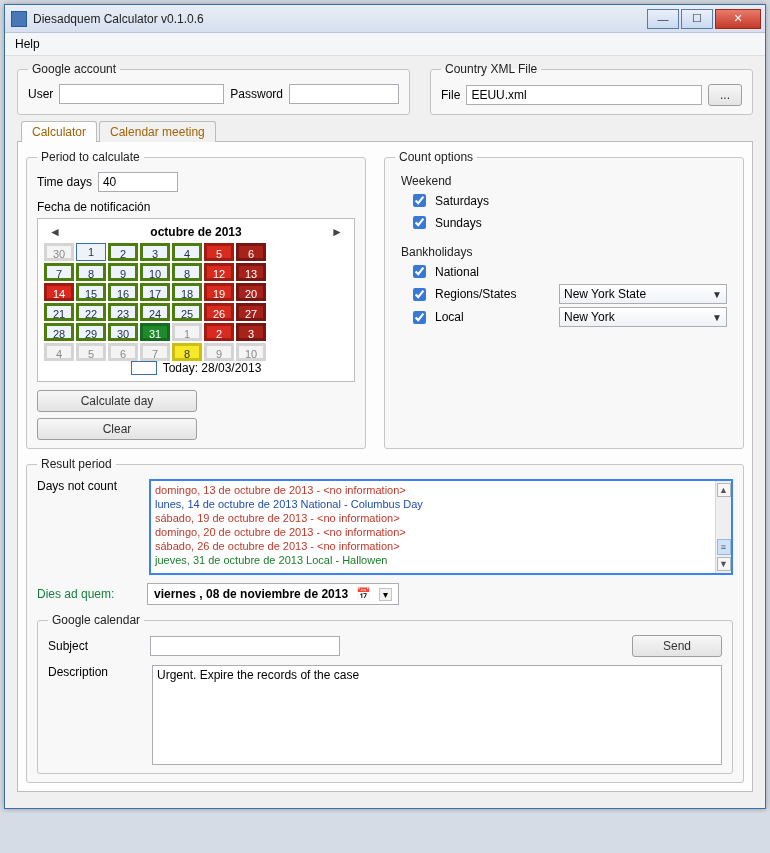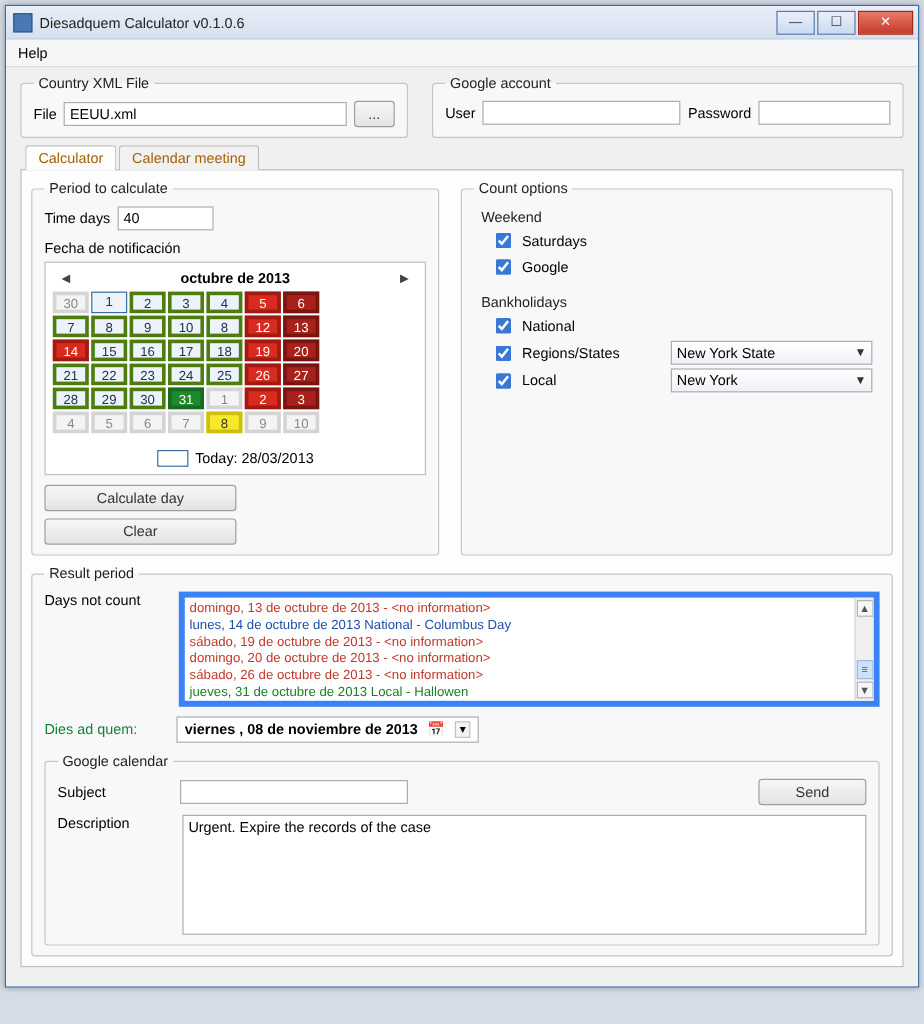--- a/index.html
+++ b/index.html
@@ -32,28 +32,28 @@
 .calnav { width:14px; text-align:center; color:#444; }
 .calgrid { display:grid; grid-template-columns: repeat(7, 30px); gap:2px; }
 .dowcell {text-align:center;color:#555; font-size:11px; padding-bottom:2px;}
 .daycell { width:30px; height:18px; text-align:center; border:3px solid #4d7c0f; background:#eef3fb; color:#234; font-size:11px; line-height:16px; }
 .daycell.dim { background:#f4f4f4; border-color:#d4d4d4; color:#888; }
 .daycell.red { background:#d82a1e; border-color:#a31a12; color:#fff; }
 .daycell.darkred { background:#a7221a; border-color:#7a1612; color:#fff; }
 .daycell.green { background:#1f8a2b; border-color:#156b1f; color:#fff; }
 .daycell.yellow { background:#f7e92a; border-color:#cdbf10; color:#333; }
 .daycell.today { border:1px solid #3a6ea5; }
-.todayrow { display:flex;align-items:center;gap:6px;margin-top:14px; justify-content:center;}
+.todayrow { display:flex;align-items:center;gap:6px;margin-top:0; justify-content:center;}
 .todaybox { width:26px;height:14px;border:1px solid #3a6ea5;background:#fff; }
 .widebtn { width:160px; display:block; text-align:center; }
 .chk { display:flex; align-items:center; gap:6px; margin:3px 0 3px 14px; }
 .chk input { accent-color:#3a78d6; }
 .combo { display:inline-flex; align-items:center; width:168px; height:20px; border:1px solid #abadb3; background:linear-gradient(#fff,#eef1f6); padding:0 4px; justify-content:space-between; }
 .combo .arrow { font-size:10px; color:#333; }
-.resultbox { background:#fff; border:5px solid #3b82f6; height:96px; overflow:hidden; position:relative; padding:2px 18px 2px 4px; line-height:14px; }
+.resultbox { background:#fff; border:2px solid #3b82f6; height:96px; overflow:hidden; position:relative; padding:2px 18px 2px 4px; line-height:14px; }
 .resultbox .line { white-space:nowrap; font-size:11px; }
 .c-red { color:#c0392b; }
 .c-blue { color:#1f4fa8; }
 .c-green { color:#1b7e2a; }
 .scroll { position:absolute; right:0; top:0; bottom:0; width:16px; background:#efefef; border-left:1px solid #d6d6d6; display:flex; flex-direction:column; justify-content:space-between; align-items:center; padding:2px 0;}
 .scroll div { width:14px;height:14px;border:1px solid #b5b5b5;background:#f6f6f6;display:flex;align-items:center;justify-content:center;font-size:9px;color:#555;}
 .scroll .thumb { flex:0 0 auto; height:16px; background:#cfe1f7; border-color:#9ab8de; margin-top:auto; margin-bottom:2px;}
 .datepick { display:inline-flex; align-items:center; gap:8px; border:1px solid #abadb3; background:#fff; padding:2px 6px; height:22px; }
 .datepick .arrow { font-size:10px; border:1px solid #c4c4c4; padding:0 3px; background:#f2f2f2;}
 .lbl-blue { color:#15803d; }
@@ -74,34 +74,34 @@
     </div>
   </div>
   <div class="menubar">
     <span>Help</span>
   </div>
 
   <div class="client">
 
     <div style="display:flex; gap:20px;">
       <fieldset style="flex:1">
-        <legend>Country XML File</legend>
-        <div class="row">
-          <span>File</span>
-          <input type="text" style="flex: 1 1 0%;" value="EEUU.xml">
-          <button class="btn" style="width:34px;padding:0">...</button>
-        </div>
-      </fieldset>
-      <fieldset style="flex:1">
         <legend>Google account</legend>
         <div class="row">
           <span>User</span>
           <input type="text" style="flex: 1 1 0%;">
           <span>Password</span>
           <input type="password" style="width: 110px;">
+        </div>
+      </fieldset>
+      <fieldset style="flex:1">
+        <legend>Country XML File</legend>
+        <div class="row">
+          <span>File</span>
+          <input type="text" style="flex: 1 1 0%;" value="EEUU.xml">
+          <button class="btn" style="width:34px;padding:0">...</button>
         </div>
       </fieldset>
     </div>
 
     <div class="tabs">
       <div class="tabstrip">
         <div class="tab active">Calculator</div>
         <div class="tab">Calendar meeting</div>
       </div>
       <div class="tabpanel">
@@ -183,21 +183,21 @@
           <div class="rightcol">
             <fieldset style="height:100%;">
               <legend>Count options</legend>
               <div class="subhead">Weekend</div>
               <label class="chk">
                   <input type="checkbox" checked="" style="">
                   <span>Saturdays</span>
                 </label>
               <label class="chk">
                   <input type="checkbox" checked="" style="">
-                  <span>Google</span>
+                  <span>Sundays</span>
                 </label>
               <div class="section-gap"></div>
               <div class="subhead">Bankholidays</div>
               <div class="chk">
                   <input type="checkbox" checked="" style="">
                   <span>National</span>
                 </div>
               <div class="chk" style="justify-content:space-between; margin-right:6px;">
                 <span style="display:flex;align-items:center;gap:6px">
                     <input type="checkbox" checked="" style="">

